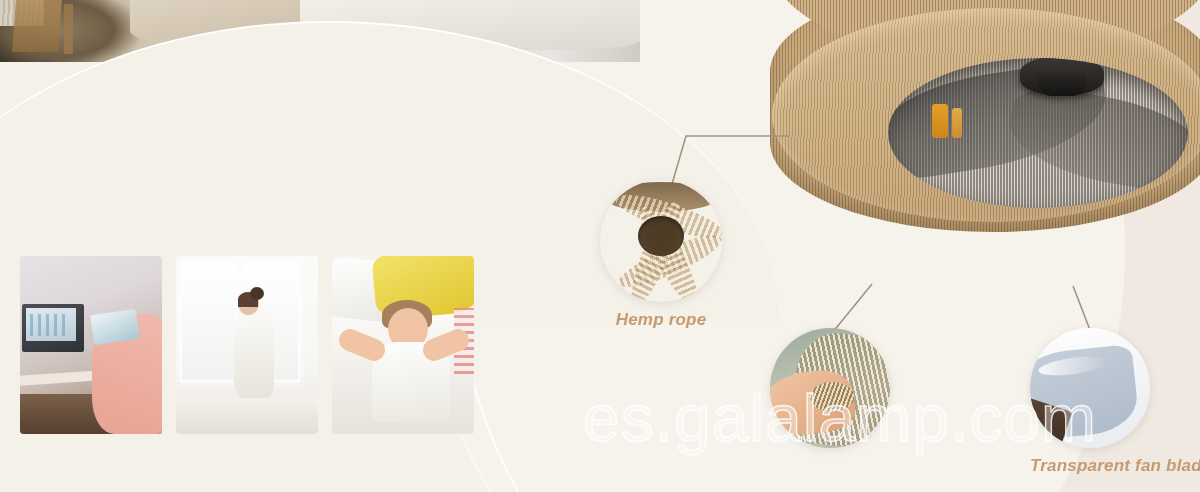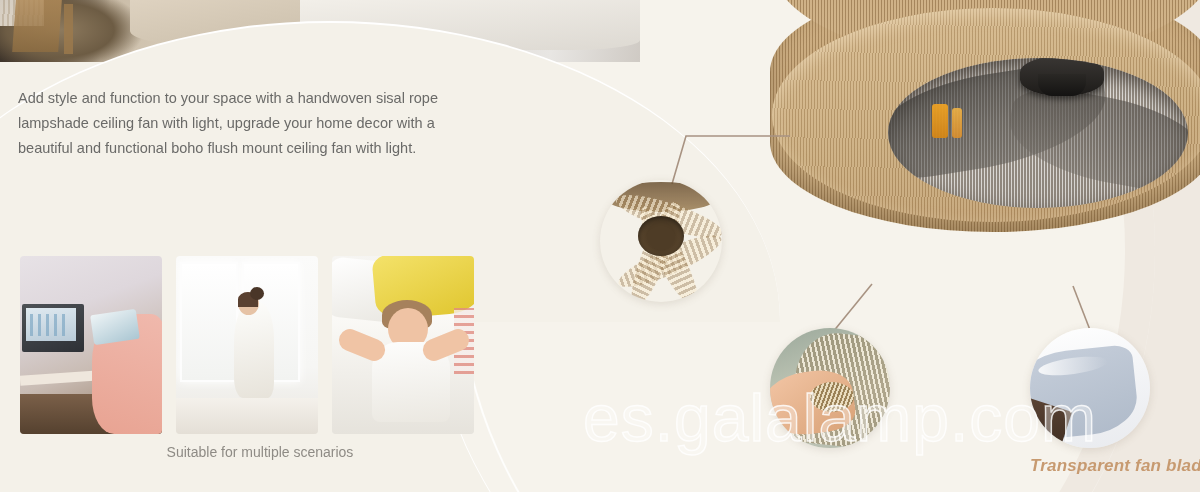--- a/index.html
+++ b/index.html
@@ -376,21 +376,20 @@
       <div class="bedframe"></div>
       <div class="bedframe2"></div>
       <div class="pillow"></div>
       <div class="duvet"></div>
     </div>
   </div>
   <div class="hero-curve"></div>
   <div class="hero-curve-edge"></div>
 
   <div class="left-col">
-    <div class="body-copy">Add style and function to your space with a handwoven sisal rope lampshade ceiling fan with light, upgrade your home decor with a beautiful and functional boho flush mount ceiling fan with light.</div>
   </div>
 
   <div class="thumbs">
     <div class="thumb t1">
       <div class="floor"></div>
       <div class="desk"></div>
       <div class="laptop"></div>
       <div class="screen"></div>
       <div class="bars"></div>
       <div class="arm"></div>
@@ -410,21 +409,20 @@
       <div class="wpillow"></div>
       <div class="ypillow"></div>
       <div class="plaid"></div>
       <div class="chair"></div>
       <div class="chead"></div>
       <div class="cbody"></div>
       <div class="armL"></div>
       <div class="armR"></div>
     </div>
   </div>
-  <div class="thumbs-caption">Suitable for multiple scenarios</div>
 
   <div class="product">
     <div class="drum-outer"></div>
     <div class="drum-top"></div>
     <div class="drum-rim"></div>
     <div class="drum-hole">
       <div class="blade"></div>
       <div class="blade2"></div>
       <div class="glow"></div>
       <div class="glow2"></div>
@@ -442,20 +440,21 @@
 
   <div class="callout" style="left:600px; top:180px;">
     <div class="c-circle rope-ball">
       <div class="rim"></div>
       <div class="strand s1"></div>
       <div class="strand s2"></div>
       <div class="strand s3"></div>
       <div class="strand s4"></div>
       <div class="hole"></div>
     </div>
+    <div class="c-label">Hemp rope</div>
   </div>
 
   <div class="callout" style="left:770px; top:328px;">
     <div class="c-circle handmade-img">
       <div class="fibers"></div>
       <div class="finger"></div>
       <div class="knot"></div>
     </div>
   </div>
 

